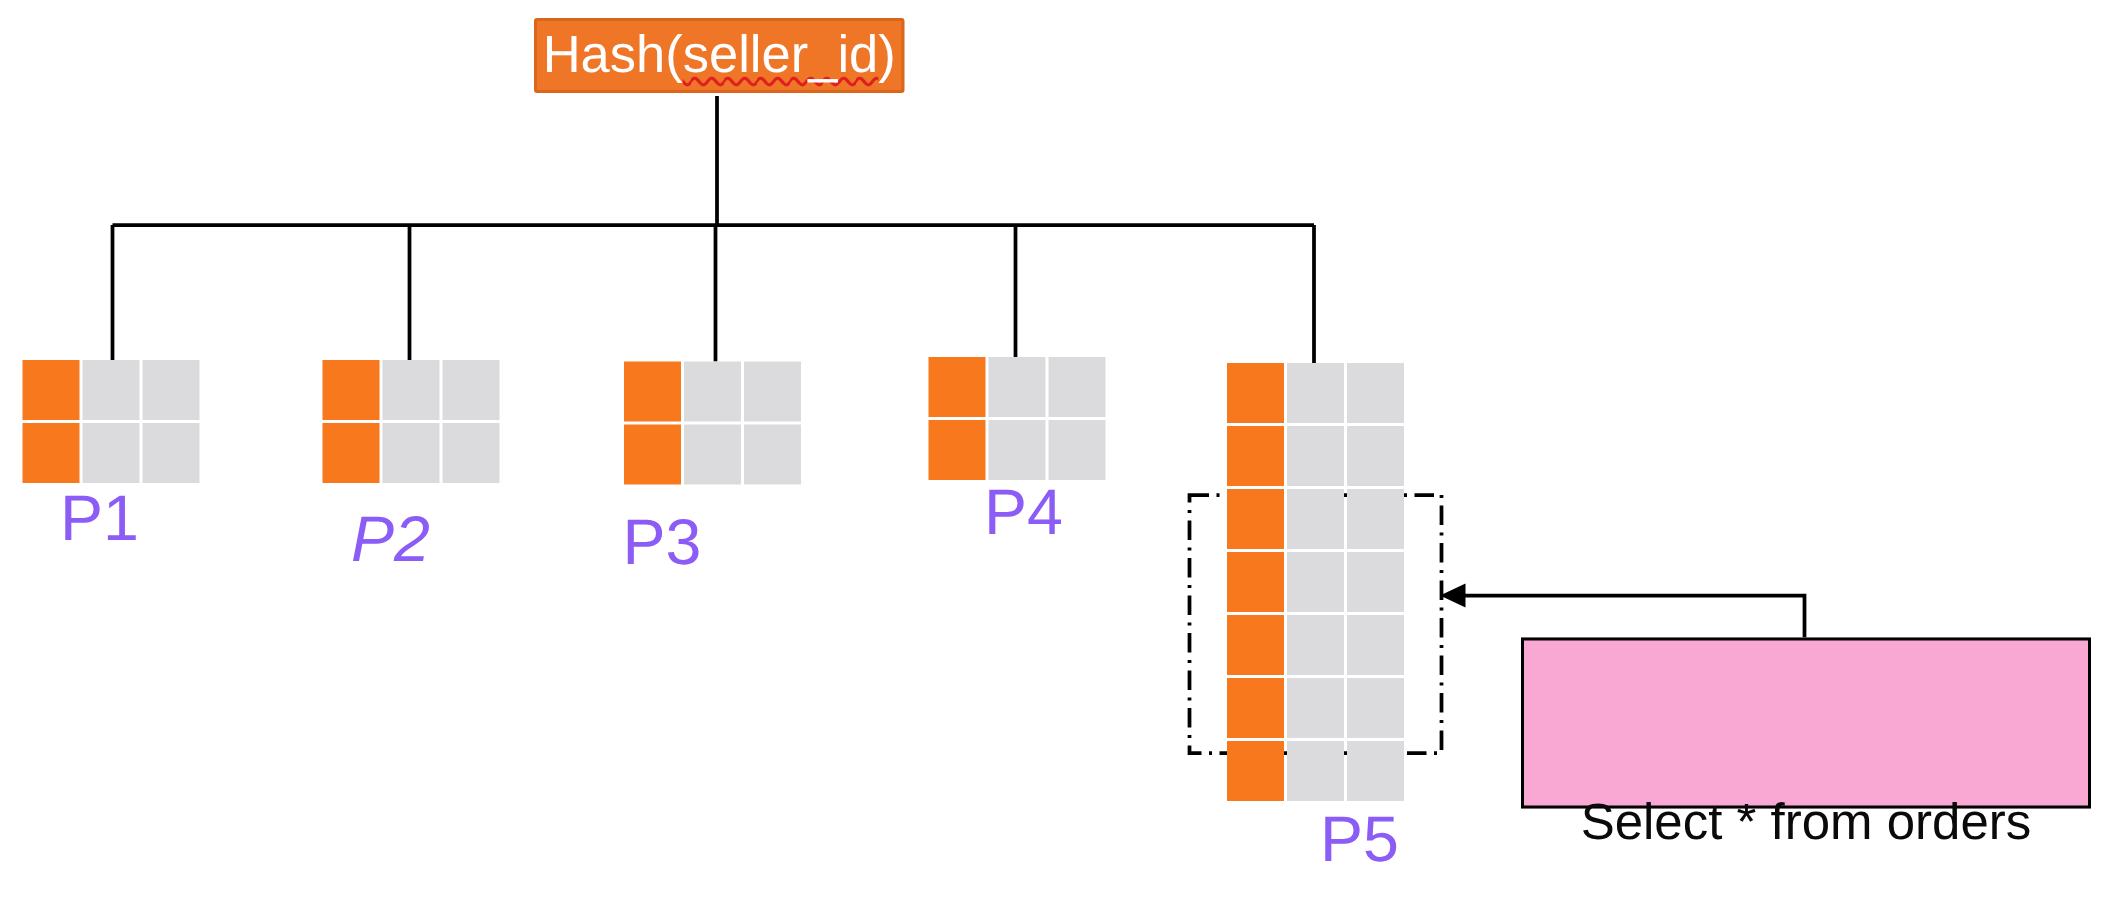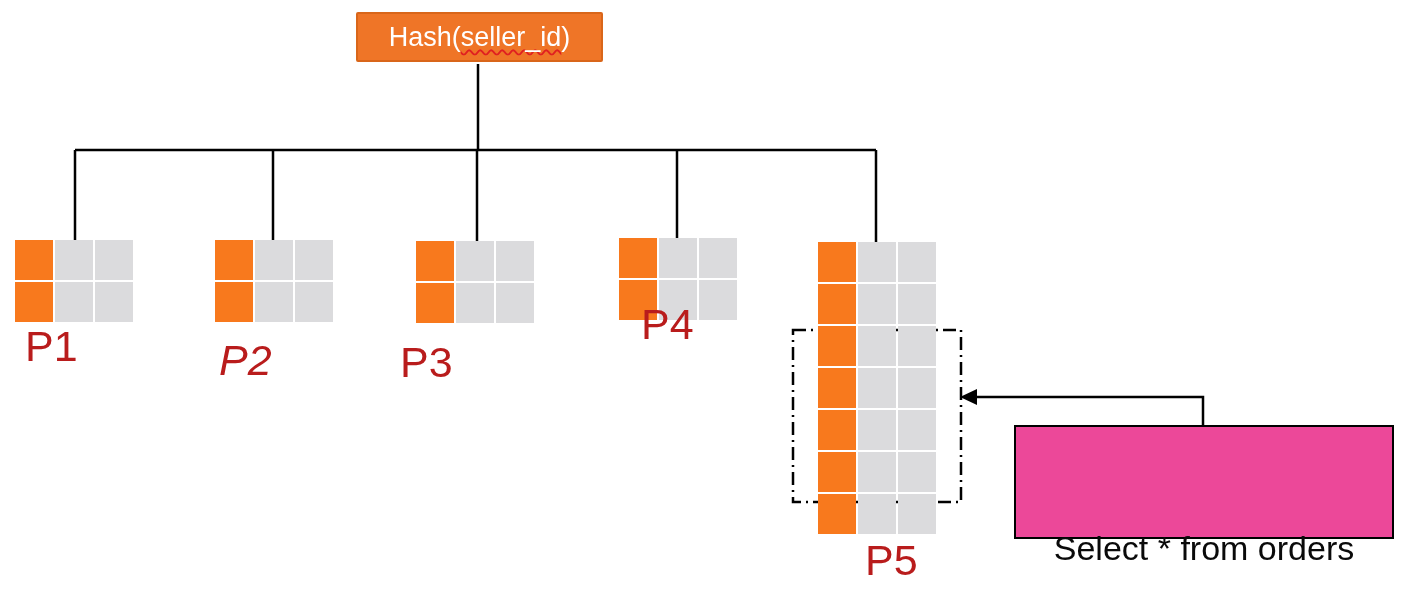--- a/index.html
+++ b/index.html
@@ -22,21 +22,21 @@
     pointer-events: none;
   }
   .hash-box {
     position: absolute;
     left: 356px; top: 12px;
     width: 243px; height: 46px;
     background: var(--box-orange, #EF7527);
     border: 2px solid var(--box-border, #D9661A);
     border-radius: 2px;
     color: #ffffff;
-    font-size: 27px;
+    font-size: 35px;
     display: flex;
     align-items: center;
     justify-content: center;
     white-space: pre;
   }
   .wavy-red {
     text-decoration-line: underline;
     text-decoration-style: wavy;
     text-decoration-color: var(--squiggle, #E02020);
     text-decoration-thickness: 1.5px;
@@ -51,38 +51,39 @@
     width: 38px;
     height: 40px;
     background: var(--cell-gray, #DBDBDD);
   }
   .pgrid .cell.hot {
     background: var(--orange, #F8791D);
   }
   .plabel {
     position: absolute;
     font-size: 43px;
-    color: #b91c1c;
+    color: #8b5cf6;
     white-space: pre;
+    margin-left: 15px;
   }
   .p1 { left: 15px;  top: 240px; }
   .p2 { left: 215px; top: 240px; }
   .p3 { left: 416px; top: 241px; }
   .p4 { left: 619px; top: 238px; }
   .p5 { left: 818px; top: 242px; }
   .lbl-p1 { left: 25px;  top: 322px; }
   .lbl-p2 { left: 219px; top: 336px; font-style: italic; }
   .lbl-p3 { left: 400px; top: 338px; }
-  .lbl-p4 { left: 641px; top: 300px; }
+  .lbl-p4 { left: 641px; top: 318px; }
   .lbl-p5 { left: 865px; top: 536px; }
   .query-box {
     position: absolute;
     left: 1014px; top: 425px;
     width: 376px; height: 106px;
-    background: #ec4899;
+    background: #f9a8d4;
     border: 2px solid #000000;
     color: #0a0a0a;
     font-size: 34px;
     text-align: center;
     line-height: 1.38;
     padding-top: 4px;
     white-space: pre;
   }
 </style>
 </head>

